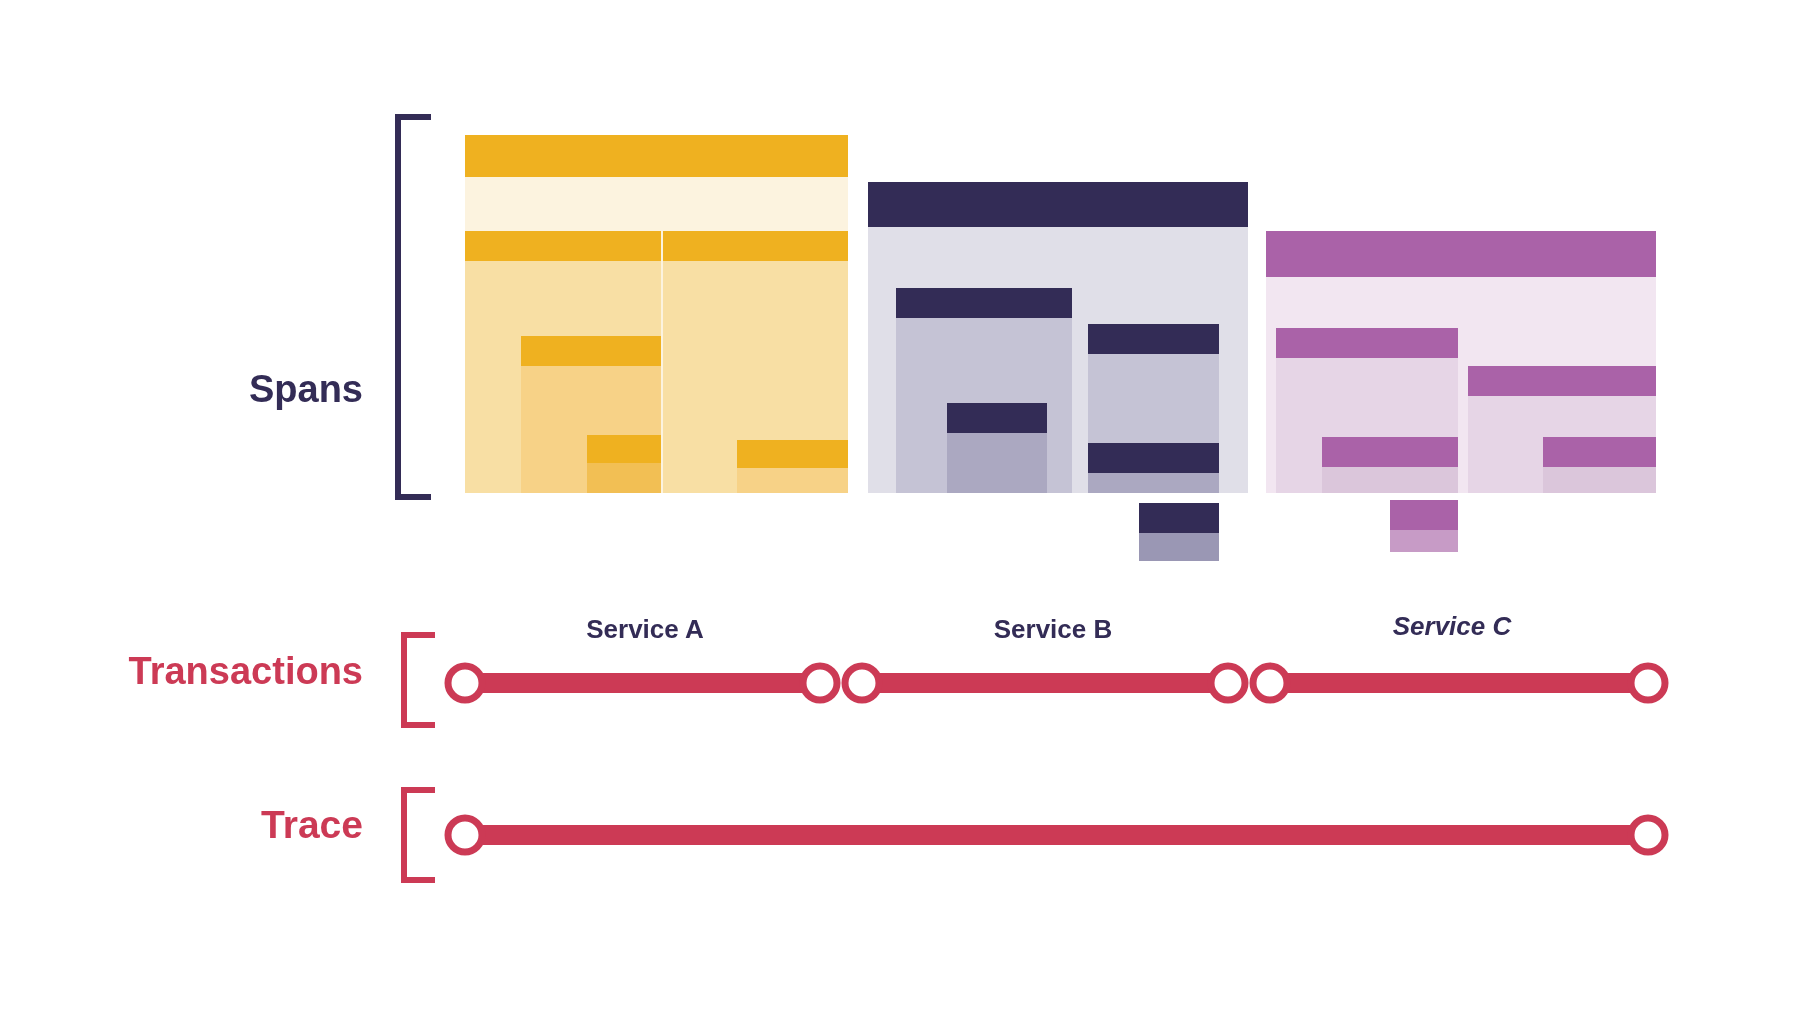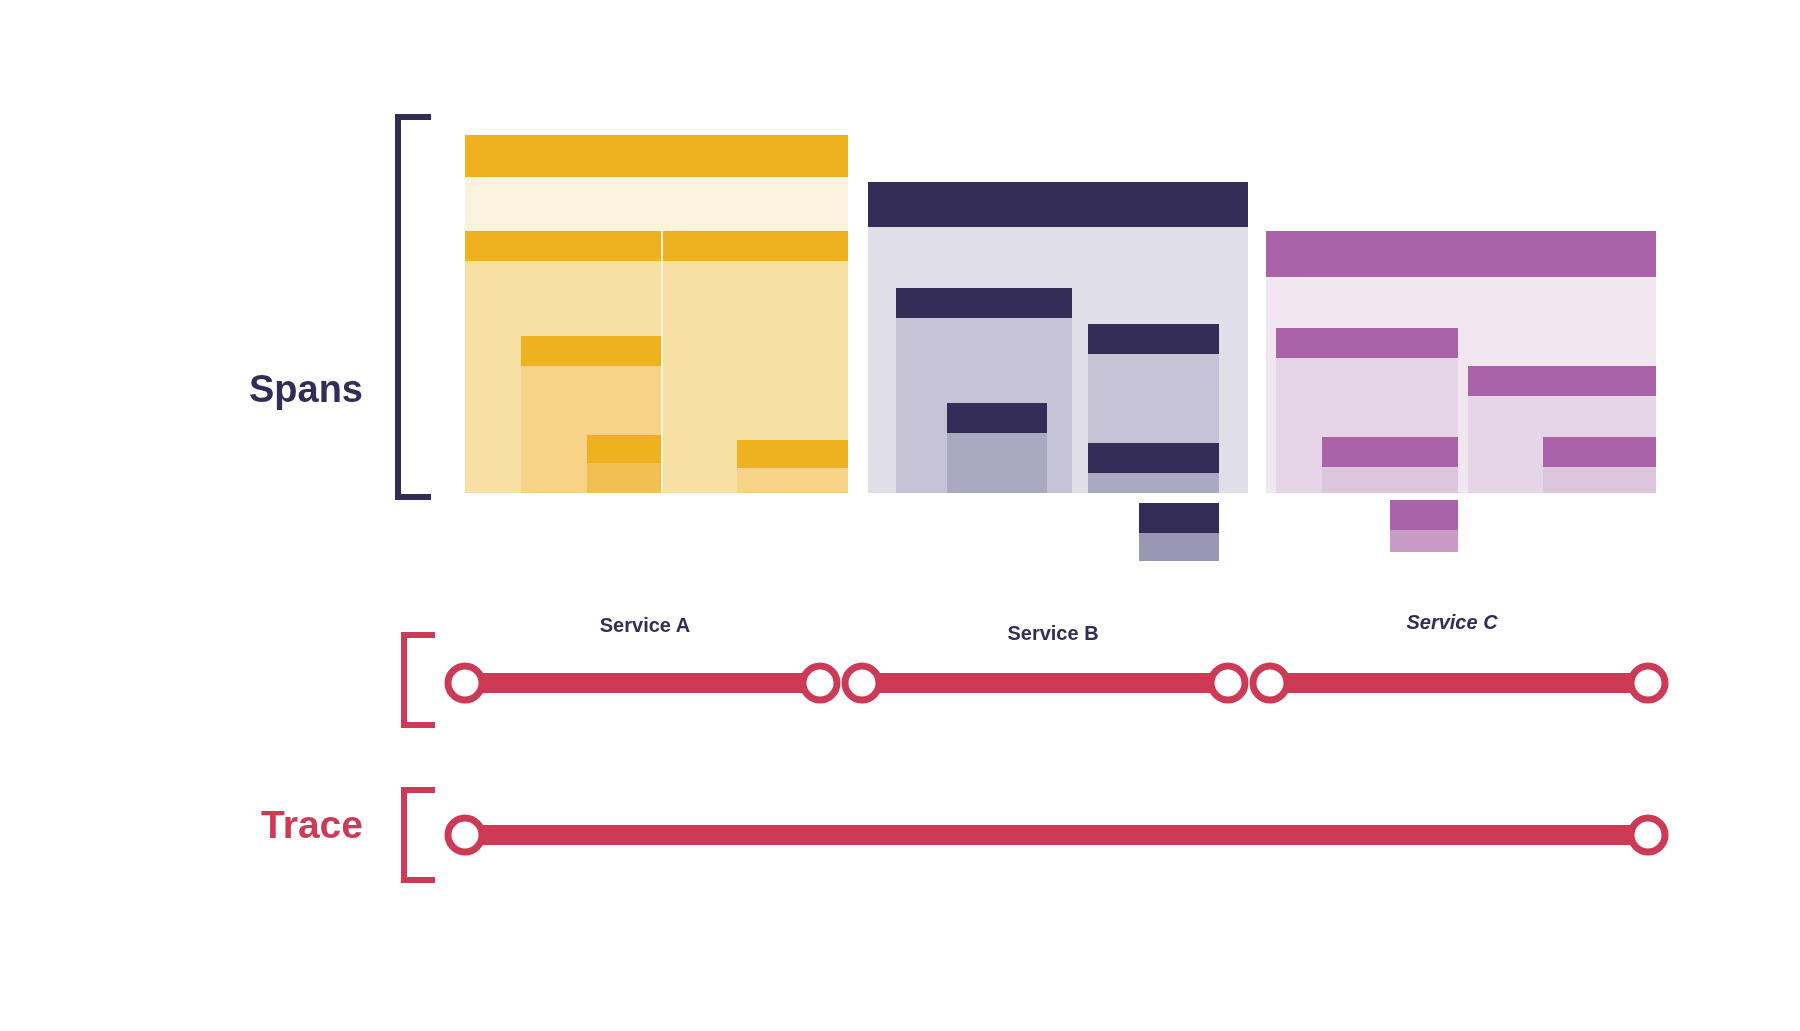--- a/index.html
+++ b/index.html
@@ -39,21 +39,21 @@
     top: 652px;
   }
   .lbl-trace {
     font-size: 39px;
     color: #CC3A55;
     right: 1437px;
     top: 805px;
   }
   .svc-label {
     position: absolute;
-    font-size: 20px;
+    font-size: 26px;
     font-weight: bold;
     color: #332C56;
     text-align: center;
     white-space: nowrap;
     transform: translateX(-50%);
   }
   svg.art {
     position: absolute;
     left: 0; top: 0;
     width: 1800px;
@@ -172,20 +172,21 @@
     <g id="trace-layer">
         <g>
           <line x1="465" y1="835" x2="1648" y2="835" stroke="#CC3A55" stroke-width="20" stroke-linecap="butt"></line>
           <circle cx="465" cy="835" r="17" fill="#ffffff" stroke="#CC3A55" stroke-width="7"></circle>
           <circle cx="1648" cy="835" r="17" fill="#ffffff" stroke="#CC3A55" stroke-width="7"></circle>
         </g>
       </g>
   </svg>
 
   <div class="label lbl-spans">Spans</div>
+  <div class="label lbl-transactions">Transactions</div>
   <div class="label lbl-trace">Trace</div>
 
   <div id="svc-labels">
       <div class="svc-label" style="left: 645px; top: 614px;">Service A</div>
-      <div class="svc-label" style="left: 1053px; top: 614px; margin-top: 8px;">Service B</div>
+      <div class="svc-label" style="left: 1053px; top: 614px;">Service B</div>
       <div class="svc-label" style="left: 1452px; top: 611px; font-style: italic;">Service C</div>
     </div>
 </div>
 
 </body></html>

